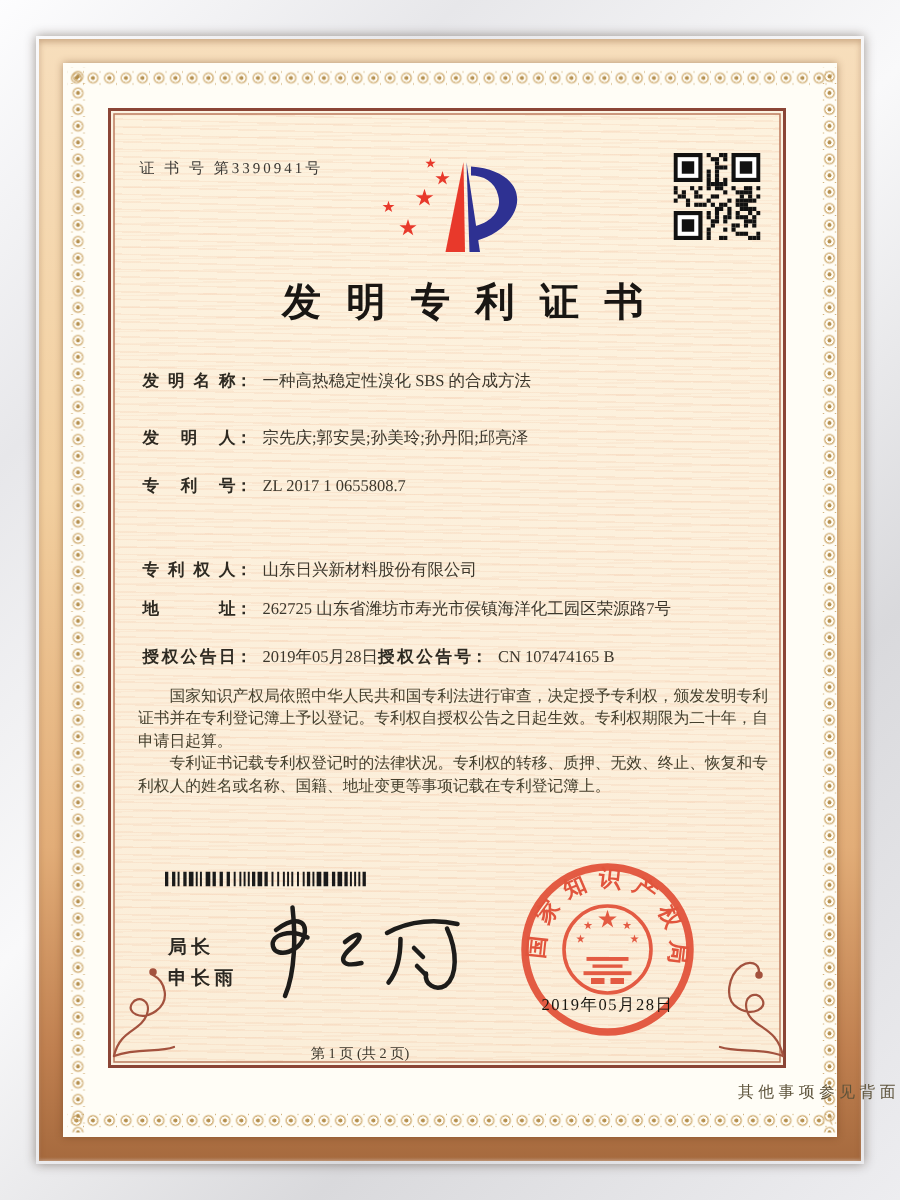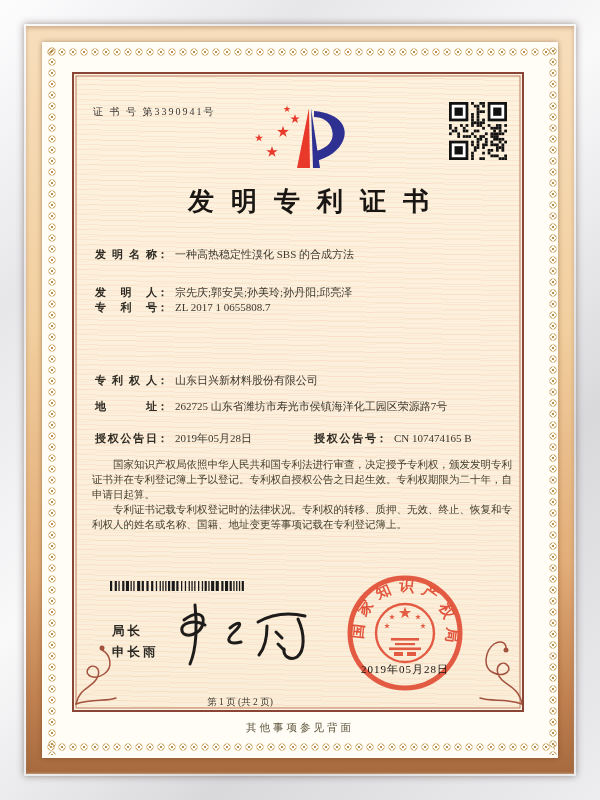--- a/index.html
+++ b/index.html
@@ -45,31 +45,31 @@
   .abs{position:absolute;}
   .cert-no{left:93px;top:105px;font-size:10px;letter-spacing:2px;color:#3a3733;}
   .title{left:0;width:600px;top:184px;text-align:center;font-size:26px;font-weight:bold;
          letter-spacing:17px;padding-left:17px;color:#191613;}
 
   .row{left:95px;width:420px;font-size:11px;color:#312d26;line-height:16px;white-space:nowrap;}
   .flabel{display:inline-block;width:62px;text-align:justify;text-align-last:justify;
           font-weight:bold;color:#2e2a22;}
   .colon{font-weight:bold;color:#2e2a22;}
   .fvalue{margin-left:7px;color:#3c372c;}
-  .pair2{margin-left:62px;}
+  .pair2{}
 
   .body-text{left:92px;width:420px;top:458px;font-size:10.5px;line-height:14.8px;
              color:#45402e;text-align:justify;}
   .body-text p{margin:0 0 1px 0;text-indent:2em;}
 
   .director{left:112px;font-size:12.5px;letter-spacing:3px;color:#2b2822;font-weight:bold;}
   .seal-date{left:325px;top:662px;width:160px;text-align:center;font-size:11px;
              letter-spacing:1px;color:#17150f;}
   .page-info{left:0;width:480px;top:696px;text-align:center;font-size:9.5px;color:#3a362c;}
-  .footer-note{left:0;width:600px;top:721px;text-align:center;font-size:10.5px;
+  .footer-note{left:0;width:600px;top:721px;text-align:right;font-size:10.5px;
                letter-spacing:3px;color:#5c523a;}
   svg{display:block;}
 </style>
 </head>
 <body>
 
 <div class="stage">
   <div class="frame"></div>
   <div class="frame-edge"></div>
   <div class="mat"></div>
@@ -244,21 +244,21 @@
     </svg>
 
   <div class="abs title">发明专利证书</div>
 
   <div class="abs row" style="top:246px">
     <span class="flabel">发明名称</span><span class="colon">：</span><span class="fvalue">一种高热稳定性溴化 SBS 的合成方法</span>
   </div>
   <div class="abs row" style="top:284px">
     <span class="flabel">发明人</span><span class="colon">：</span><span class="fvalue">宗先庆;郭安昊;孙美玲;孙丹阳;邱亮泽</span>
   </div>
-  <div class="abs row" style="top:299px">
+  <div class="abs row" style="top:316px">
     <span class="flabel">专利号</span><span class="colon">：</span><span class="fvalue">ZL 2017 1 0655808.7</span>
   </div>
   <div class="abs row" style="top:372px">
     <span class="flabel">专利权人</span><span class="colon">：</span><span class="fvalue">山东日兴新材料股份有限公司</span>
   </div>
   <div class="abs row" style="top:398px">
     <span class="flabel">地址</span><span class="colon">：</span><span class="fvalue">262725 山东省潍坊市寿光市侯镇海洋化工园区荣源路7号</span>
   </div>
   <div class="abs row" style="top:430px">
     <span class="flabel">授权公告日</span><span class="colon">：</span><span class="fvalue">2019年05月28日</span><span class="pair2 flabel">授权公告号</span><span class="colon">：</span><span class="fvalue">CN 107474165 B</span>

